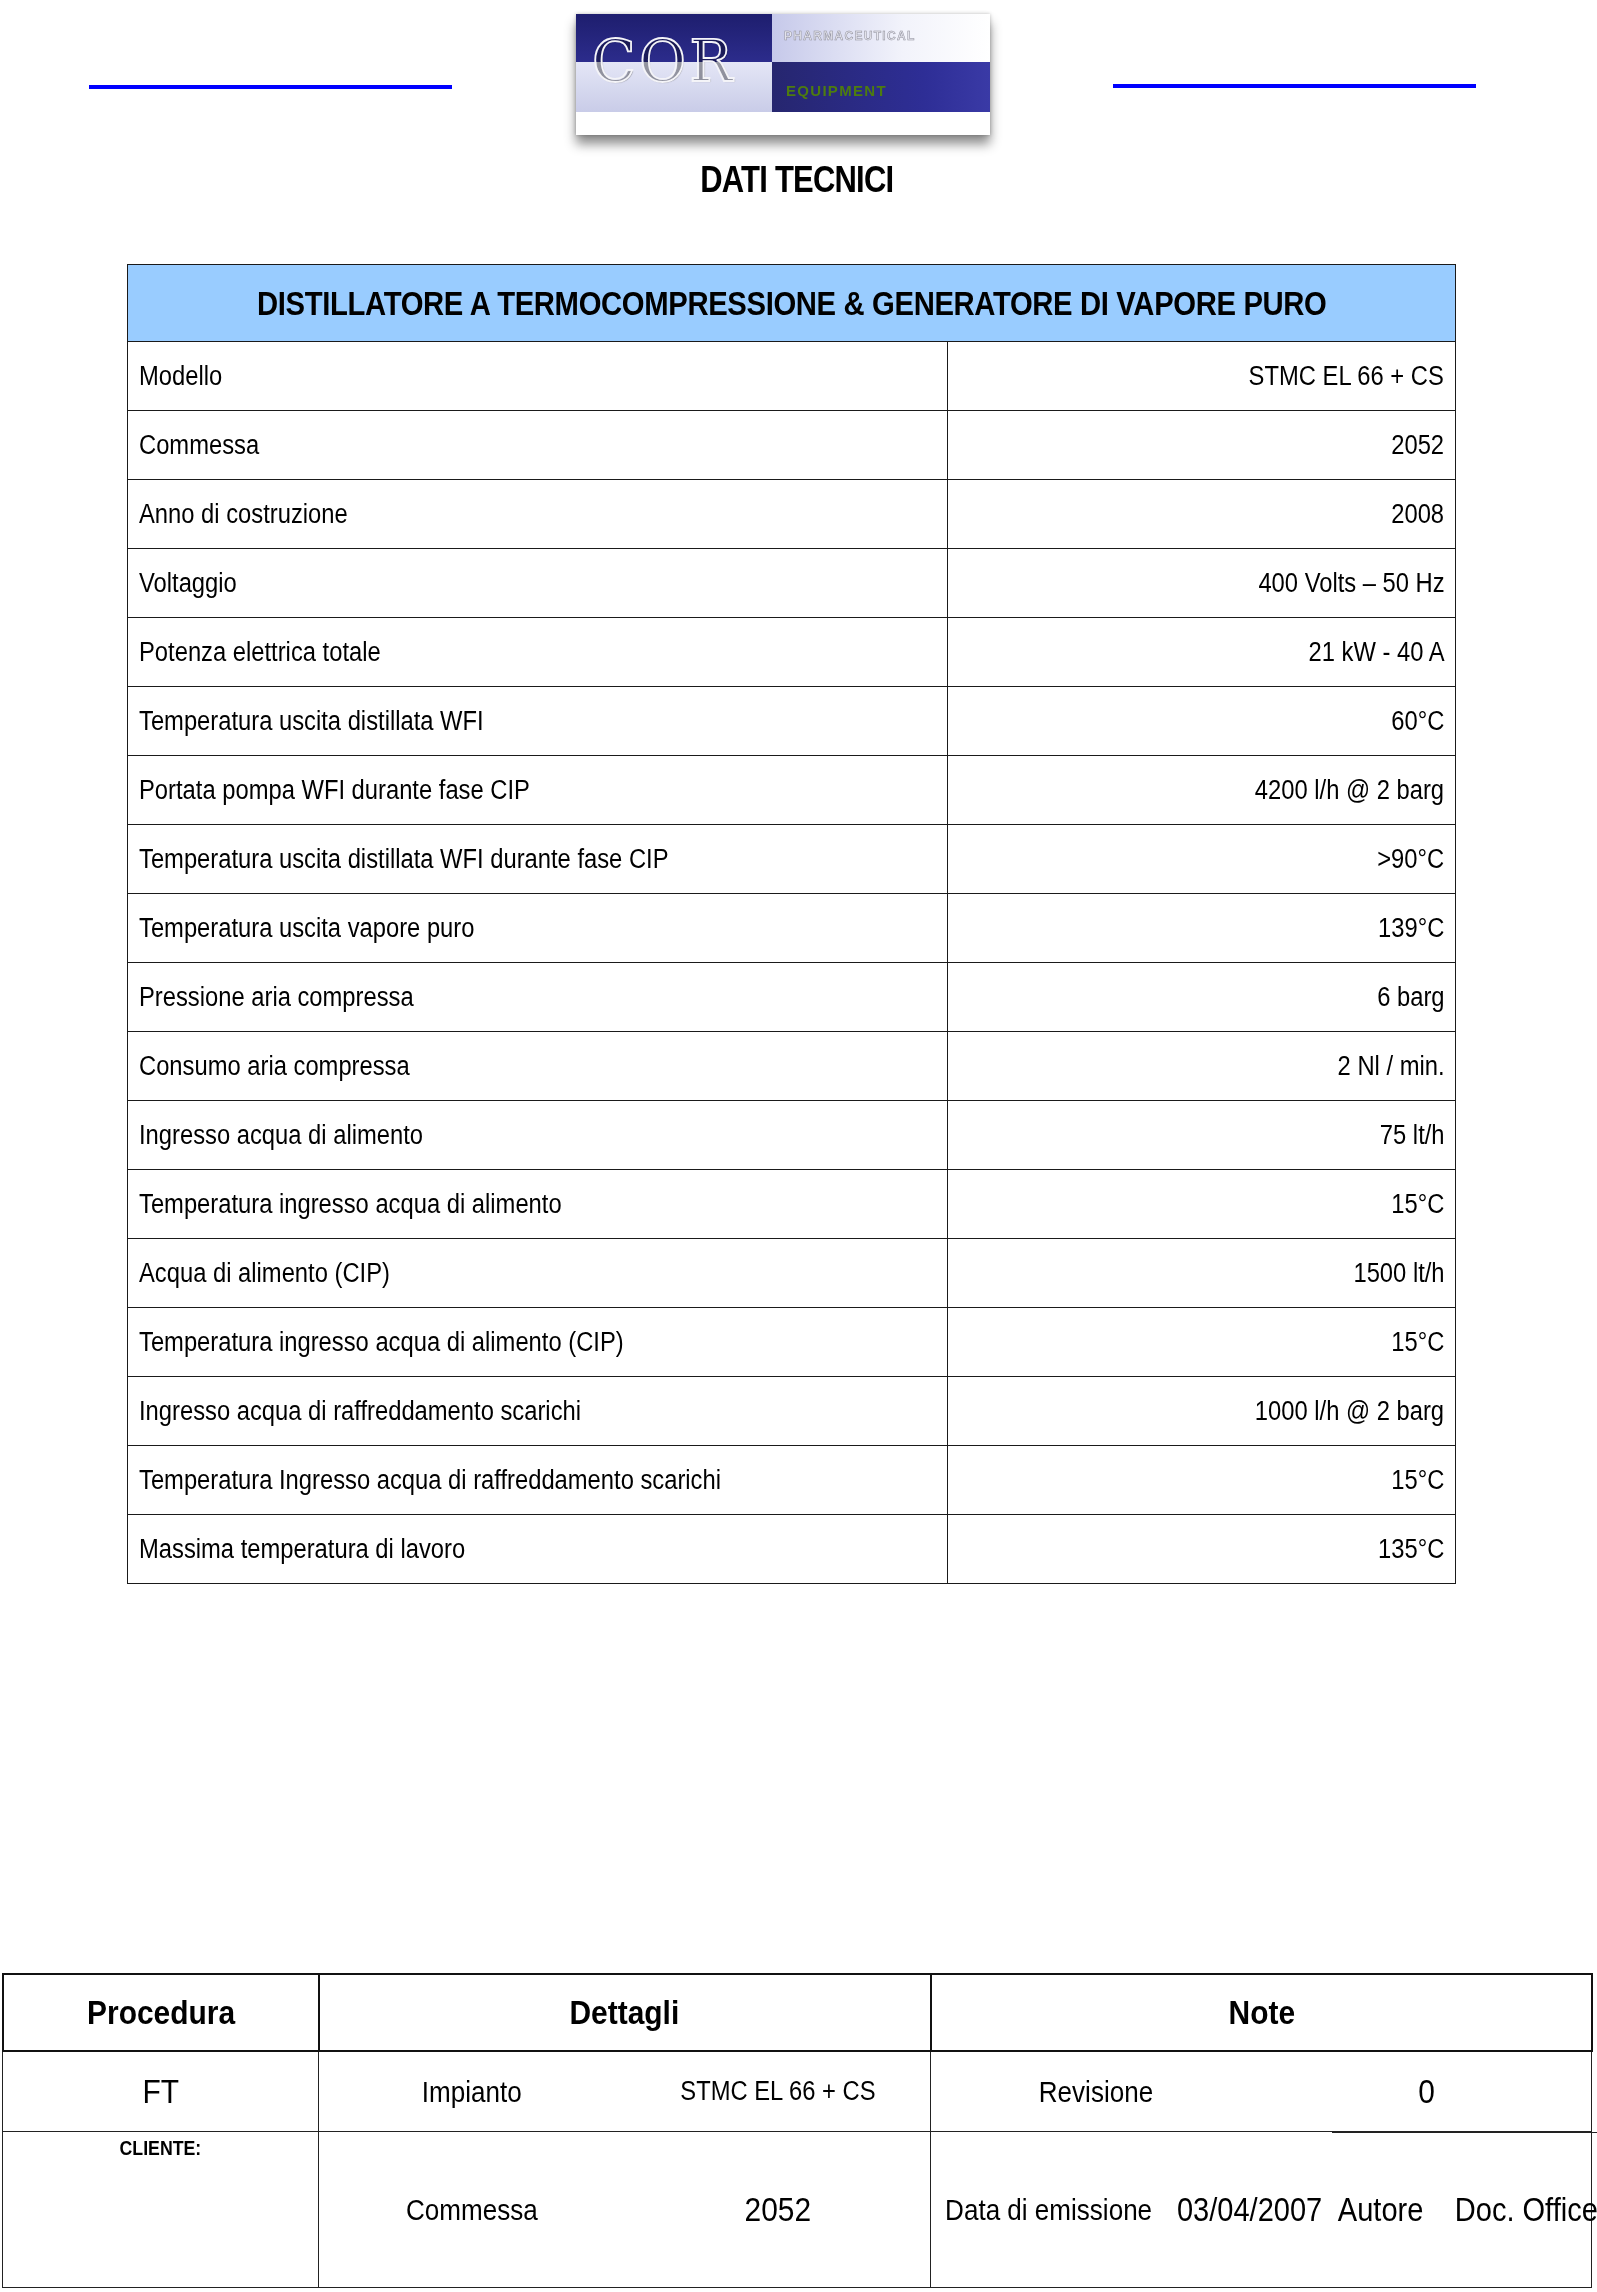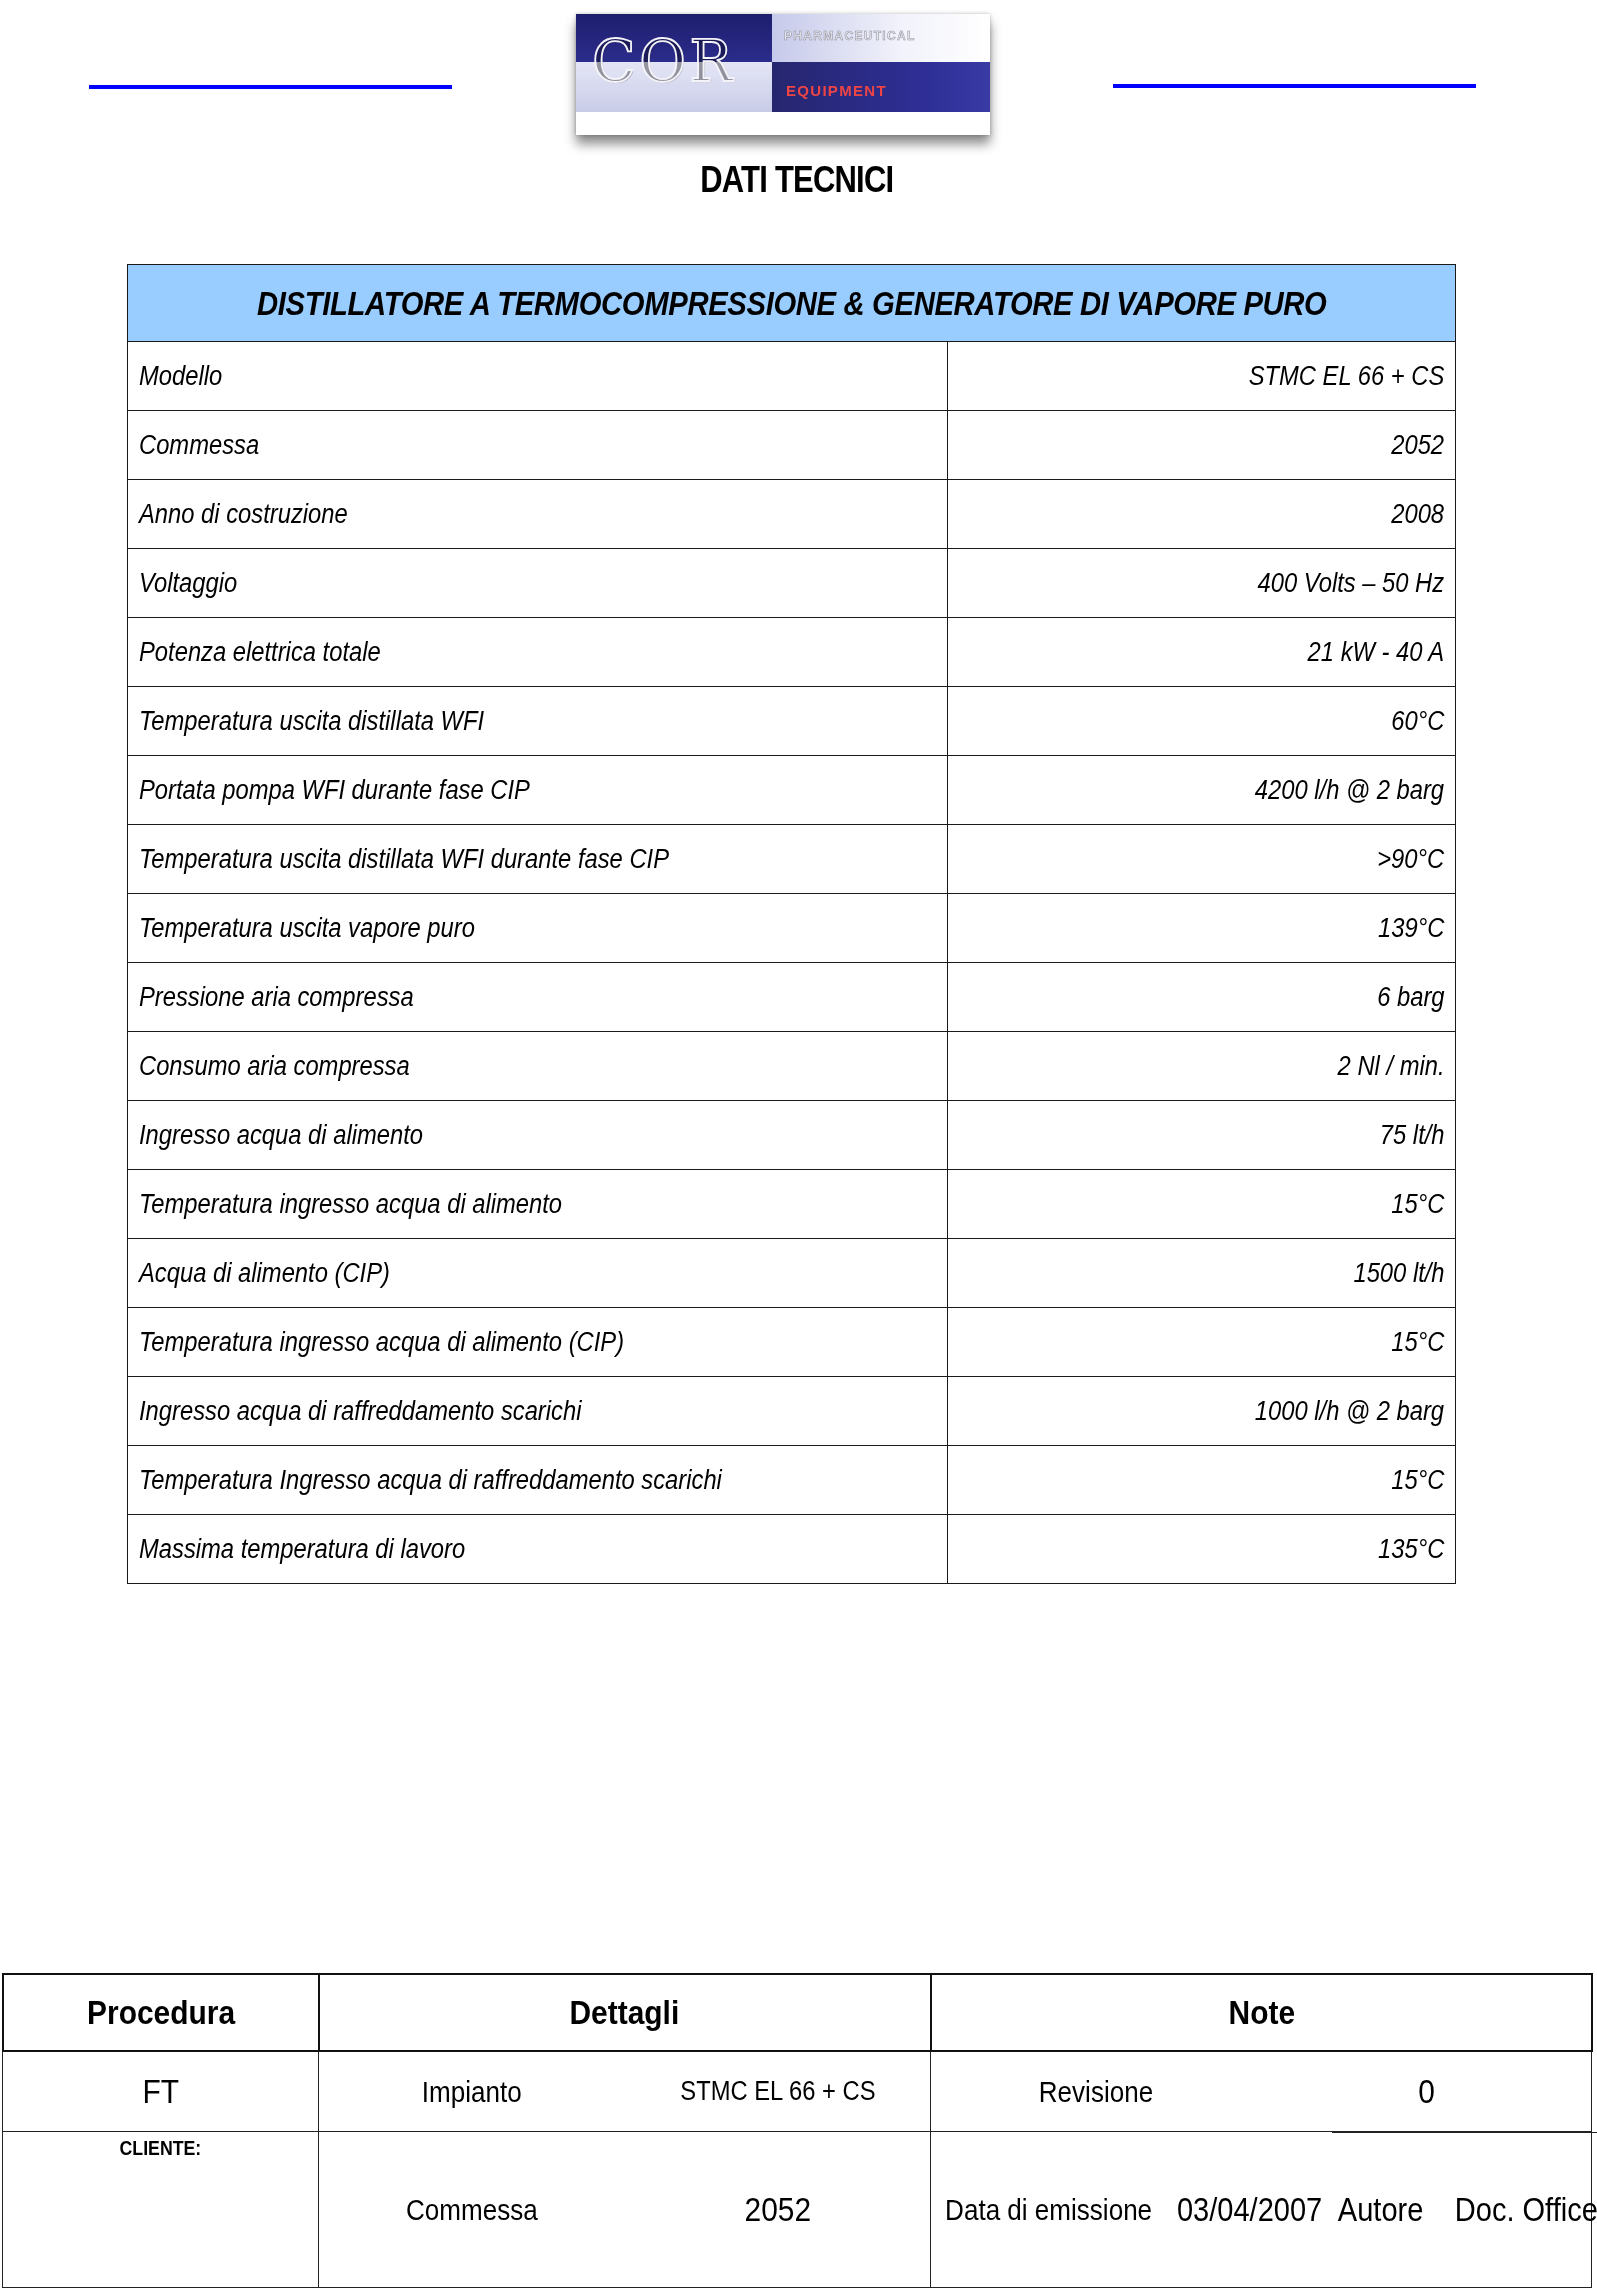--- a/index.html
+++ b/index.html
@@ -22,30 +22,30 @@
   .logo .q-tr { left: 196px; top: 0; width: 218px; height: 48px;
                 background: linear-gradient(90deg, #c6c9ea 0%, #f2f3fb 60%, #ffffff 100%); }
   .logo .q-br { left: 196px; top: 48px; width: 218px; height: 50px;
                 background: linear-gradient(90deg, #26266f 0%, #2e2e96 70%, #3a3aa6 100%); }
   .logo .cor { position: absolute; left: 16px; top: 16px; font-family: "DejaVu Serif", serif;
                font-size: 57px; line-height: 63px; letter-spacing: 3.6px; color: transparent;
                -webkit-text-stroke: 1.8px #f4f4f8; text-shadow: 0.9px 0.9px 0.9px rgba(0,0,0,0.35); }
   .logo .pharma { position: absolute; left: 208px; top: 14.3px; font-size: 12px; letter-spacing: 1.3px;
                   color: #e8e8f0; -webkit-text-stroke: 0.5px #8c8c98; font-weight: bold; }
   .logo .equip { position: absolute; left: 210px; top: 68px; font-size: 15px; letter-spacing: 1.3px;
-                 color: #ef4444; font-weight: bold; }
+                 color: #4d7c0f; font-weight: bold; }
 
   .doc-title { position: absolute; left: 0; width: 1598px; top: 159px; text-align: center;
                font-size: 36px; font-weight: bold; letter-spacing: -0.9px;
                transform: scaleX(0.86); transform-origin: 783px 0; }
 
   
   .spec { position: absolute; left: 127px; top: 264px; width: 1329px;
           border-collapse: collapse; table-layout: fixed; }
-  .spec td, .spec th { border: 1.8px solid #1a1a1a; padding: 0 10.7px; font-style: italic; }
+  .spec td, .spec th { border: 1.8px solid #1a1a1a; padding: 0 10.7px; }
   .spec th { background: #99ccff; height: 76px; font-size: 34px; font-weight: bold;
              text-align: center; letter-spacing: -0.4px; }
   .spec th span { display: inline-block; transform: scaleX(0.86); white-space: nowrap; }
   .spec td { height: 68px; font-size: 27px; }
   .spec td.lbl { text-align: left; }
   .spec td.val { text-align: right; }
   .spec td span { display: inline-block; transform: scaleX(0.88); white-space: nowrap; }
   .spec td.lbl span { transform-origin: left center; }
   .spec td.val span { transform-origin: right center; }
   .col-l { width: 820px; }

